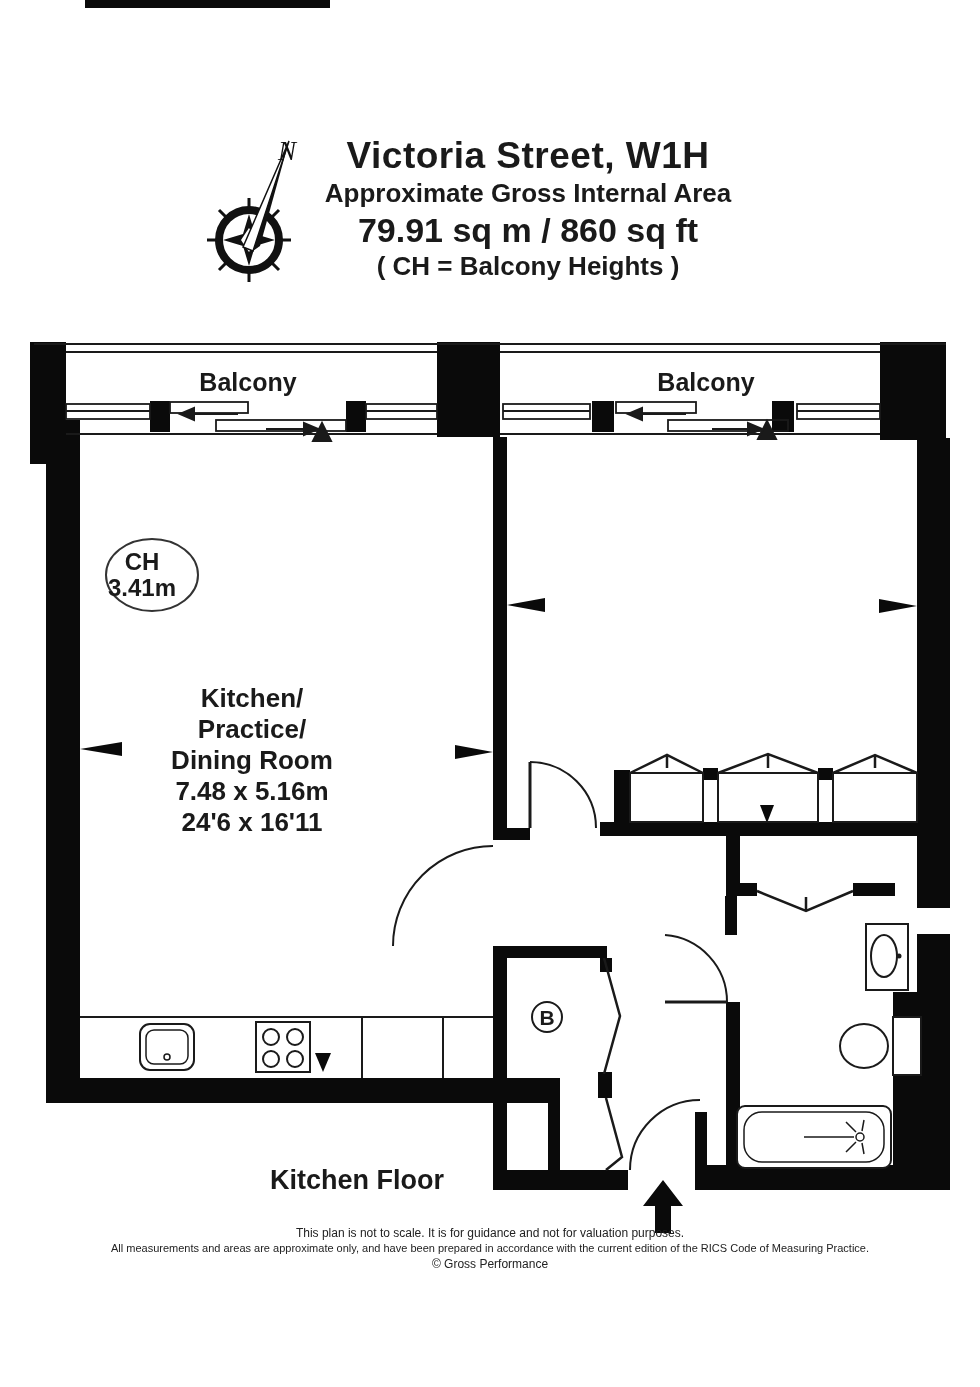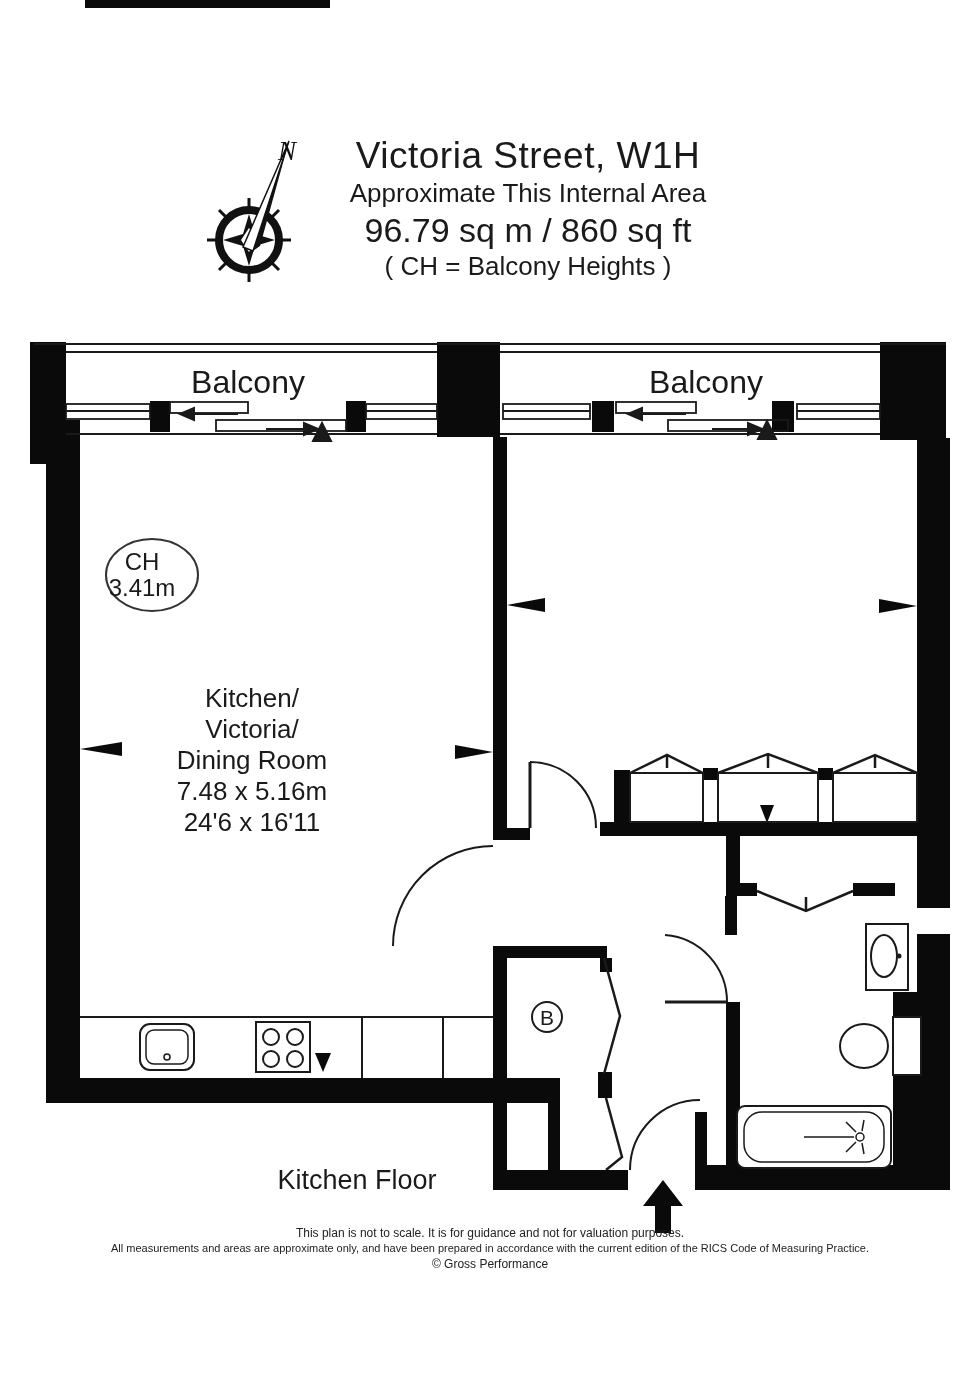--- a/index.html
+++ b/index.html
@@ -1,24 +1,24 @@
 <!DOCTYPE html>
 <html><head>
 <meta charset="utf-8">
 <style>
   html,body{margin:0;padding:0;background:#fff;}
   #canvas{position:relative;width:980px;height:1387px;background:#ffffff;overflow:hidden;
           font-family:"Liberation Sans",sans-serif;color:#1a1a1a;}
-  .label{position:absolute;transform:translate(-50%,-50%);white-space:nowrap;text-align:center;color:#1a1a1a;}
+  .label{position:absolute;transform:translate(-50%,-50%);white-space:nowrap;text-align:center;color:#1a1a1a;font-weight:bold;}
   .hdr-title{font-size:37px;letter-spacing:.5px;}
   .hdr-sub{font-size:26px;}
   .hdr-area{font-size:34px;}
   .hdr-ch{font-size:26px;}
   .room-line{font-size:26px;line-height:31px;}
-  .balcony-label{font-size:32px;text-align:right;}
+  .balcony-label{font-size:25px;text-align:right;}
   .ch-label{font-size:24px;line-height:26px;}
   .b-label{font-size:21px;}
   .floor-label{font-size:27px;}
   .footer{position:absolute;left:0;width:980px;text-align:center;color:#222;}
   .f1{font-size:12px;}
   .f2{font-size:11px;}
   svg{position:absolute;left:0;top:0;}
 </style>
 </head>
 <body>
@@ -183,36 +183,36 @@
       </g>
       <polygon points="249,214 255,234 275,240 255,246 249,266 243,246 223,240 243,234" fill="#111"></polygon>
       <polygon points="249,228 257,240 249,252 241,240" fill="#fff"></polygon>
       <polygon points="289,141 243,247 253,251" fill="#fff" stroke="#111" stroke-width="1.5"></polygon>
       <polygon points="289,141 253,251 260,246" fill="#111"></polygon>
       <text x="287" y="160" font-family="Liberation Serif, serif" font-style="italic" font-size="27" text-anchor="middle" fill="#111">N</text>
     </g>
   </svg>
 
   <div class="label hdr-title" style="left:528px;top:156px;">Victoria Street, W1H</div>
-  <div class="label hdr-sub" style="left:528px;top:193px;">Approximate This Internal Area</div>
-  <div class="label hdr-area" style="left:528px;top:230px;">96.79 sq m  /  860 sq ft</div>
+  <div class="label hdr-sub" style="left:528px;top:193px;">Approximate Gross Internal Area</div>
+  <div class="label hdr-area" style="left:528px;top:230px;">79.91 sq m  /  860 sq ft</div>
   <div class="label hdr-ch" style="left:528px;top:266px;">( CH = Balcony Heights )</div>
 
   <div class="label balcony-label" style="left:248px;top:382px;">Balcony</div>
   <div class="label balcony-label" style="left:706px;top:382px;">Balcony</div>
 
   <div class="label ch-label" style="left:142px;top:575px;">
     <div>CH</div>
     <div>3.41m</div>
   </div>
 
 
   <div class="label" style="left:252px;top:760px;">
     <div class="room-line">Kitchen/</div>
-    <div class="room-line">Victoria/</div>
+    <div class="room-line">Practice/</div>
     <div class="room-line">Dining Room</div>
     <div class="room-line">7.48 x 5.16m</div>
     <div class="room-line">24'6 x 16'11</div>
   </div>
 
   <div class="label b-label" style="left:547px;top:1018px;">B</div>
 
   <div class="label floor-label" style="left:357px;top:1180px;">Kitchen Floor</div>
 
   <div class="footer f1" style="top:1226px;">This plan is not to scale. It is for guidance and not for valuation purposes.</div>

